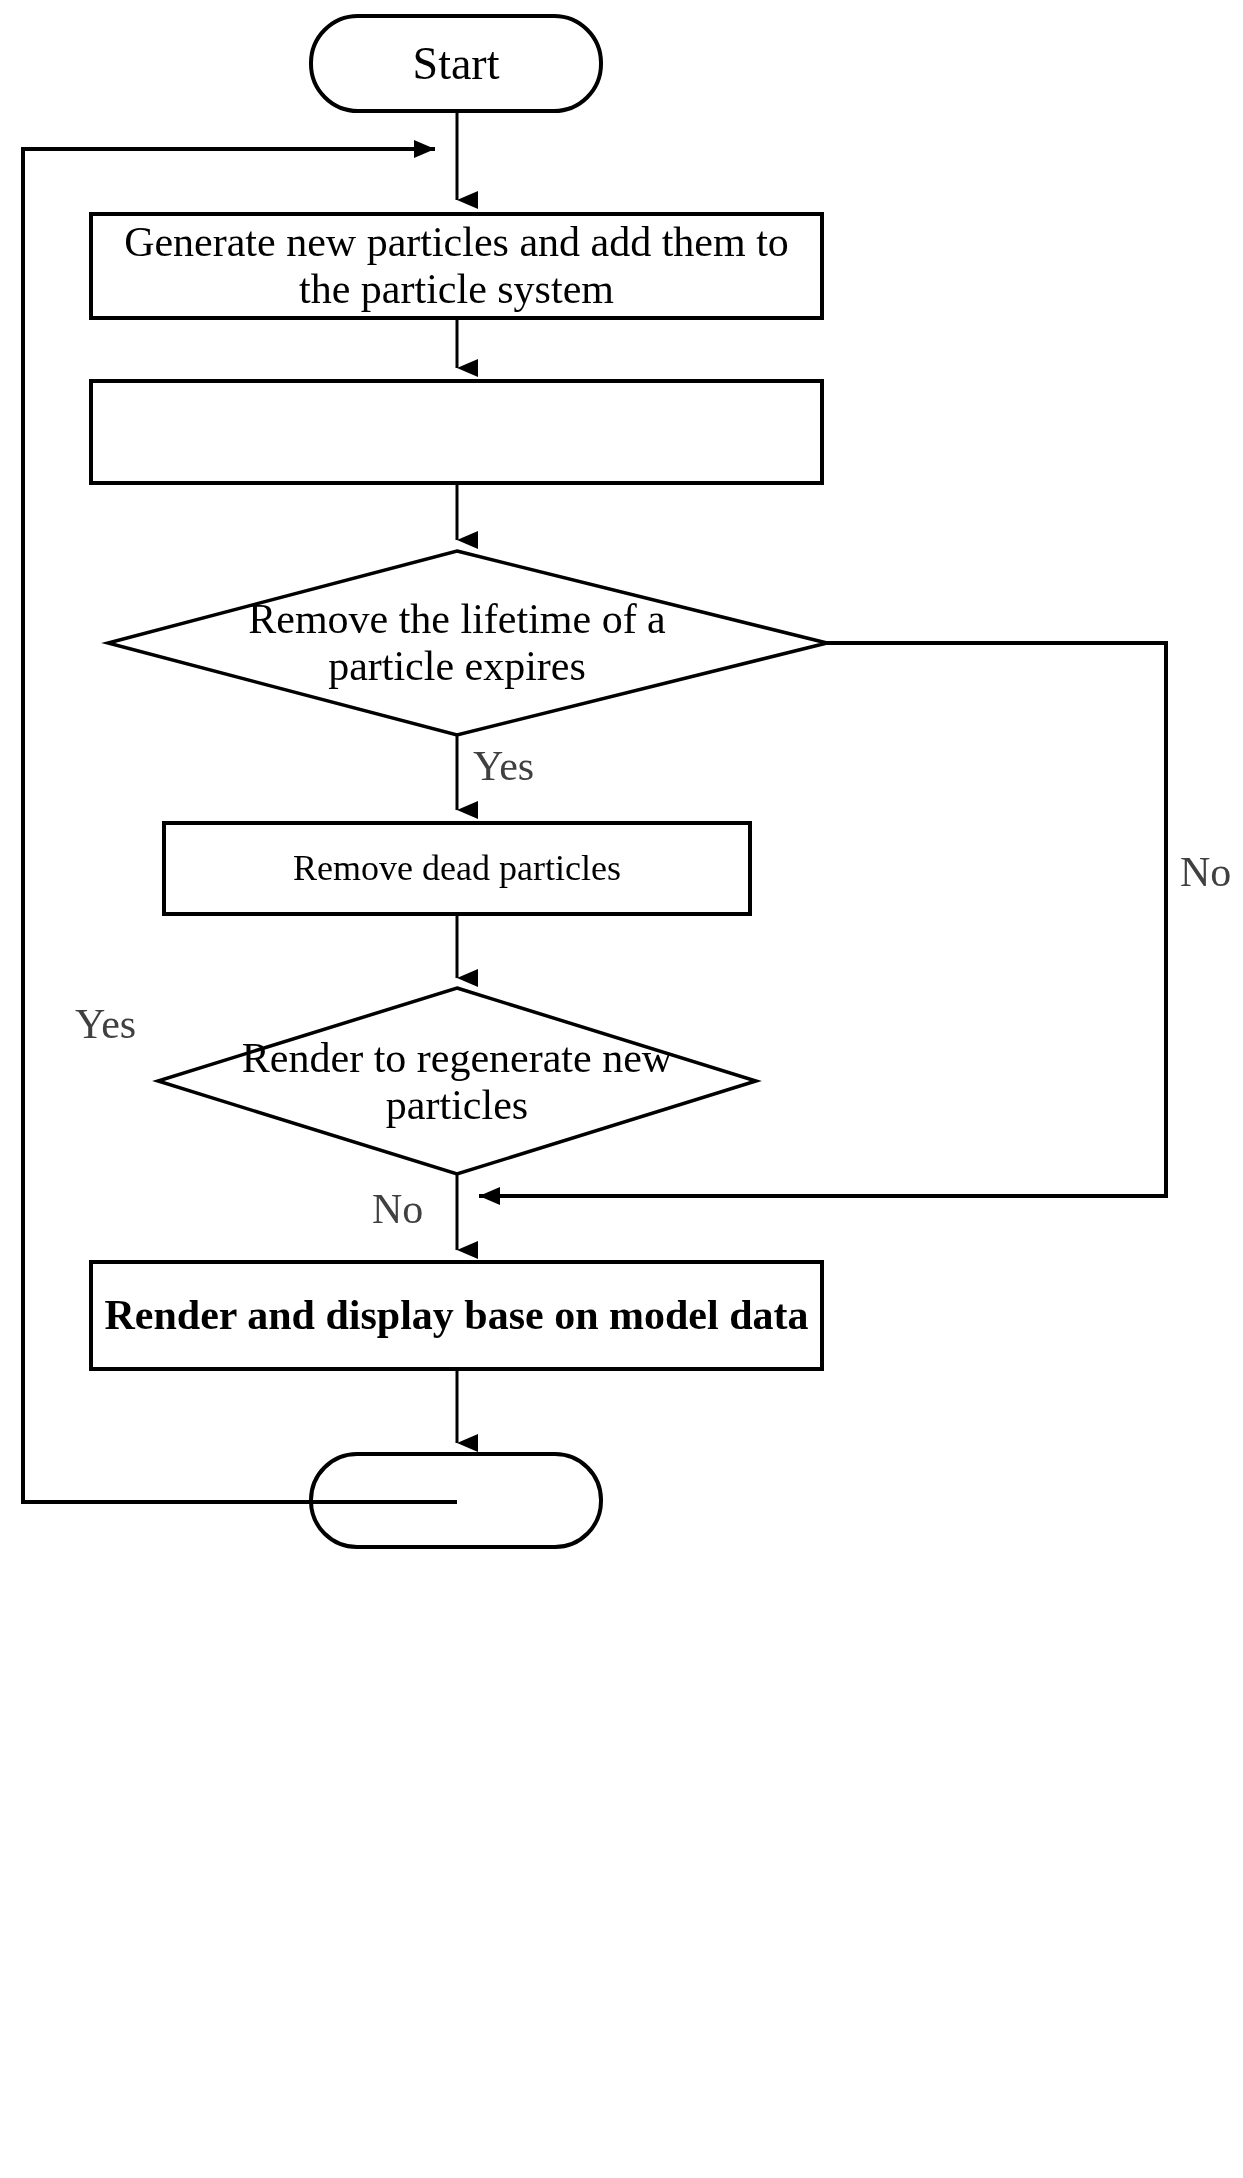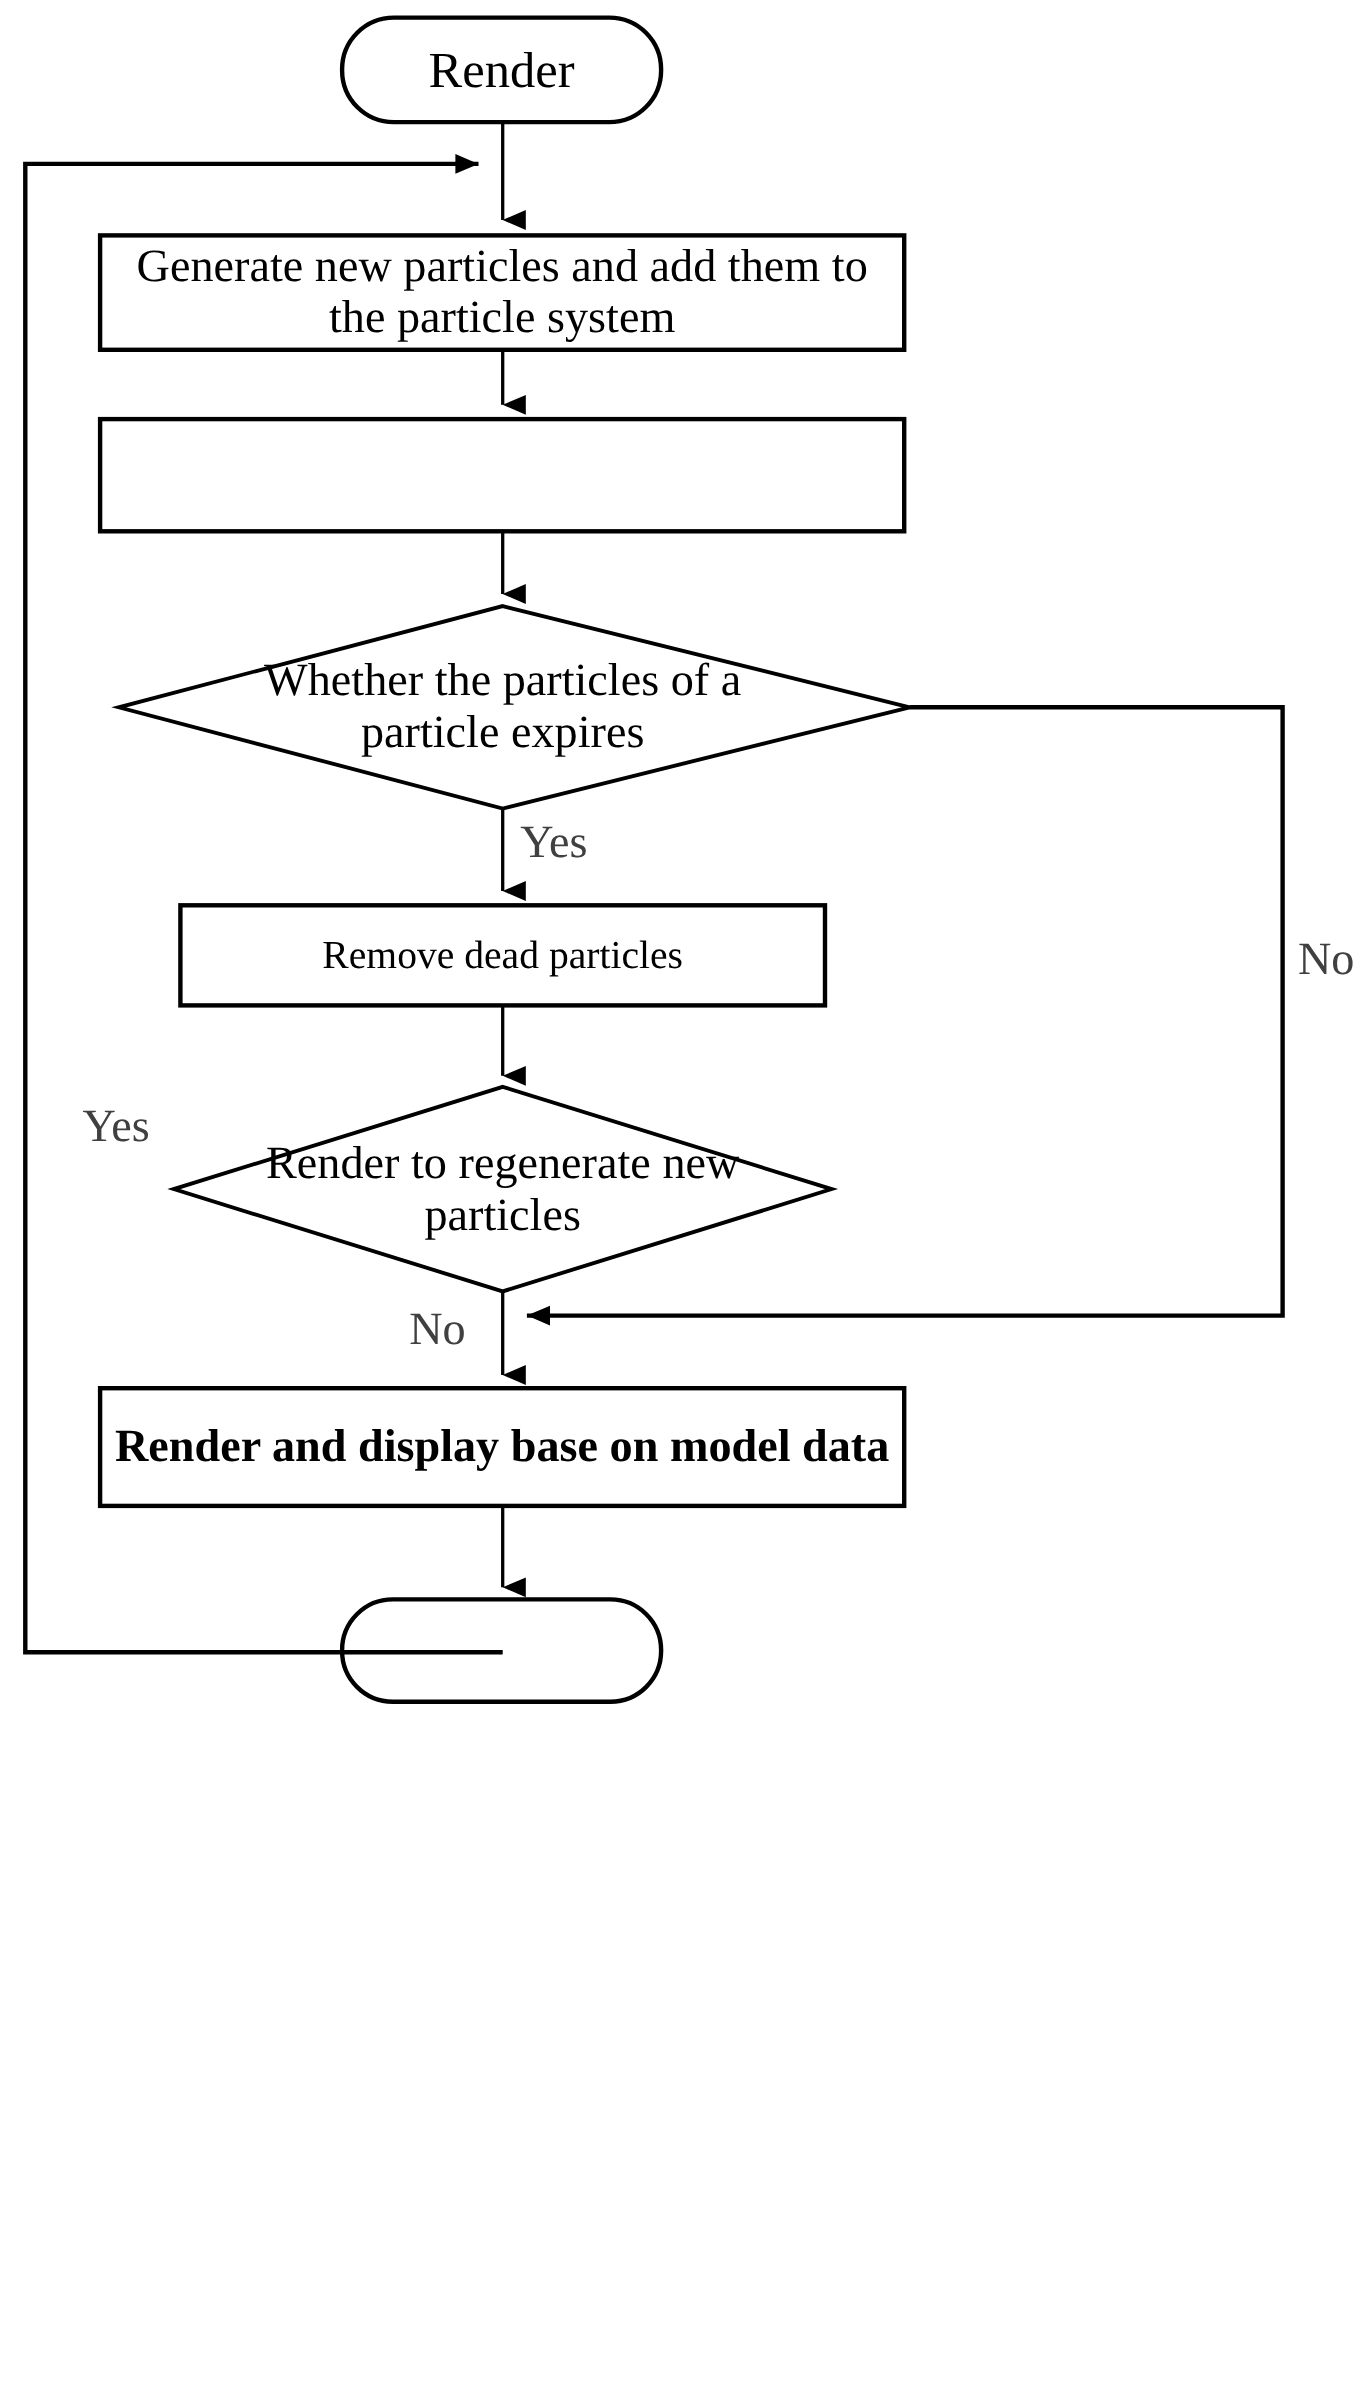--- a/index.html
+++ b/index.html
@@ -61,26 +61,26 @@
 
     <path d="M158,1081 L23,1081" fill="none" stroke="#000" stroke-width="0"></path>
 
     <path d="M158,1081 L23,1081" fill="none" stroke="#000" stroke-width="0"></path>
 
     <path d="M457,1174 L457,1250" fill="none" stroke="#000" stroke-width="3" marker-end="url(#arrowDown)"></path>
 
     <path d="M457,1369 L457,1443" fill="none" stroke="#000" stroke-width="3" marker-end="url(#arrowDown)"></path>
   </svg>
 
-  <div class="node-label" style="left:311px;top:16px;width:290px;height:95px;font-size:46px;">Render</div>
+  <div class="node-label" style="left:311px;top:16px;width:290px;height:95px;font-size:46px;">Start</div>
 
   <div class="node-label" style="left:101px;top:214px;width:711px;height:104px;font-size:42px;text-align:center;">Generate new particles and add them to the particle system</div>
 
 
-  <div class="node-label" style="left:207px;top:583px;width:500px;height:120px;font-size:42px;">Whether the particles of a particle expires</div>
+  <div class="node-label" style="left:207px;top:583px;width:500px;height:120px;font-size:42px;">Remove the lifetime of a particle expires</div>
 
   <div class="node-label" style="left:174px;top:823px;width:566px;height:91px;font-size:36px;">Remove dead particles</div>
 
   <div class="node-label" style="left:237px;top:1022px;width:440px;height:120px;font-size:42px;">Render to regenerate new particles</div>
 
   <div class="node-label" style="left:101px;top:1262px;width:711px;height:107px;font-size:42px;font-weight:bold;">Render and display base on model data</div>
 
 
   <div class="edge-label" style="left:473px;top:742px;font-size:42px;">Yes</div>
 

